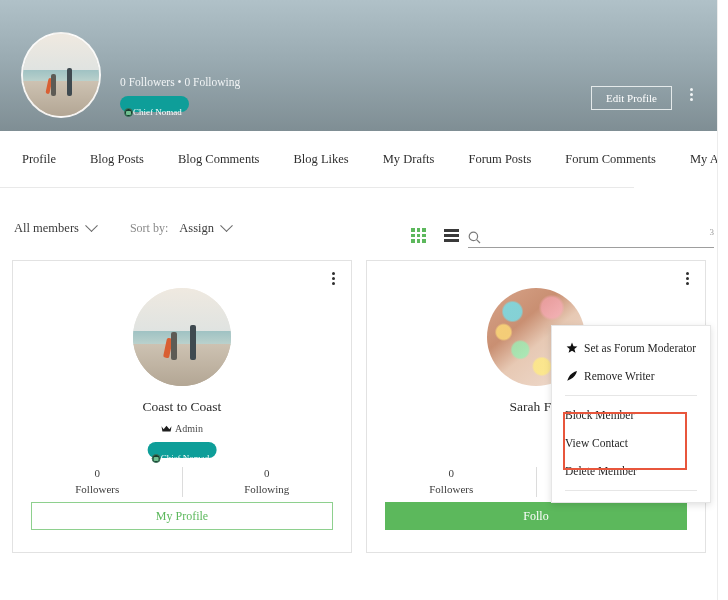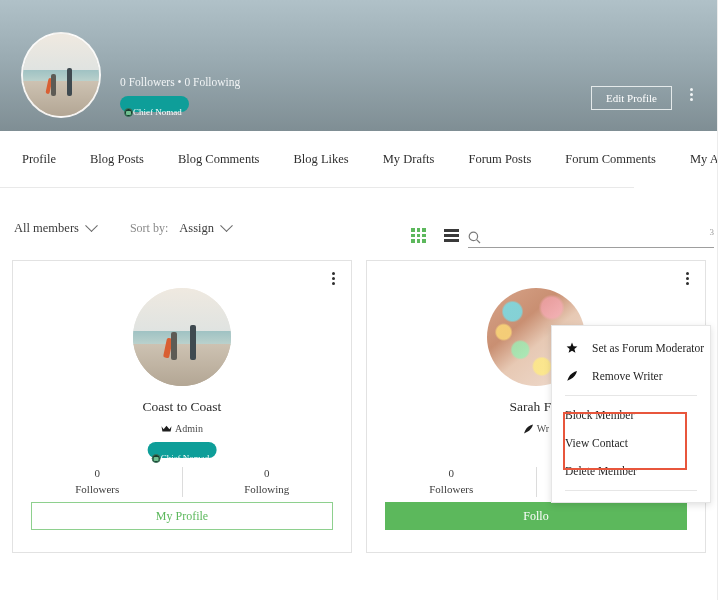--- a/index.html
+++ b/index.html
@@ -365,21 +365,21 @@
     width: 160px;
     background: #ffffff;
     border: 1px solid #e6e6e6;
     box-shadow: 0 2px 7px rgba(0,0,0,0.13);
     z-index: 20;
     padding: 8px 0 6px 0;
   }
   .menu-item {
     display: flex;
     align-items: center;
-    gap: 14px;
+    gap: 6px;
     padding: 8px 13px;
     font-size: 11.5px;
     color: #262626;
     cursor: pointer;
     white-space: nowrap;
   }
   .menu-sep {
     height: 1px;
     background: #e6e6e6;
     margin: 5px 13px;
@@ -545,27 +545,20 @@
     </div>
 
     <div class="member-card">
       <div class="kebab">
         <span></span>
           <span></span>
           <span></span>
       </div>
       <div class="card-avatar av-portrait"></div>
       <div class="card-name">Sarah Fro</div>
-      <div class="card-role">
-        <span class="crown-icon">
-          <svg width="11" height="10" viewBox="0 0 11 10">
-              <path d="M10 0.6 C7 1.2 3.6 3.2 2.2 6.4 L1 9.4 L3.9 8.1 C7.2 6.7 9.3 3.5 10 0.6 Z" fill="#1f1f1f"></path>
-            </svg>
-        </span><span>Wr</span>
-      </div>
       <div class="card-stats">
         <div class="stat">
           <div>0</div>
           <div>Followers</div>
         </div>
         <div class="stat-divider"></div>
         <div class="stat">
           <div>0</div>
           <div>Following</div>
         </div>

